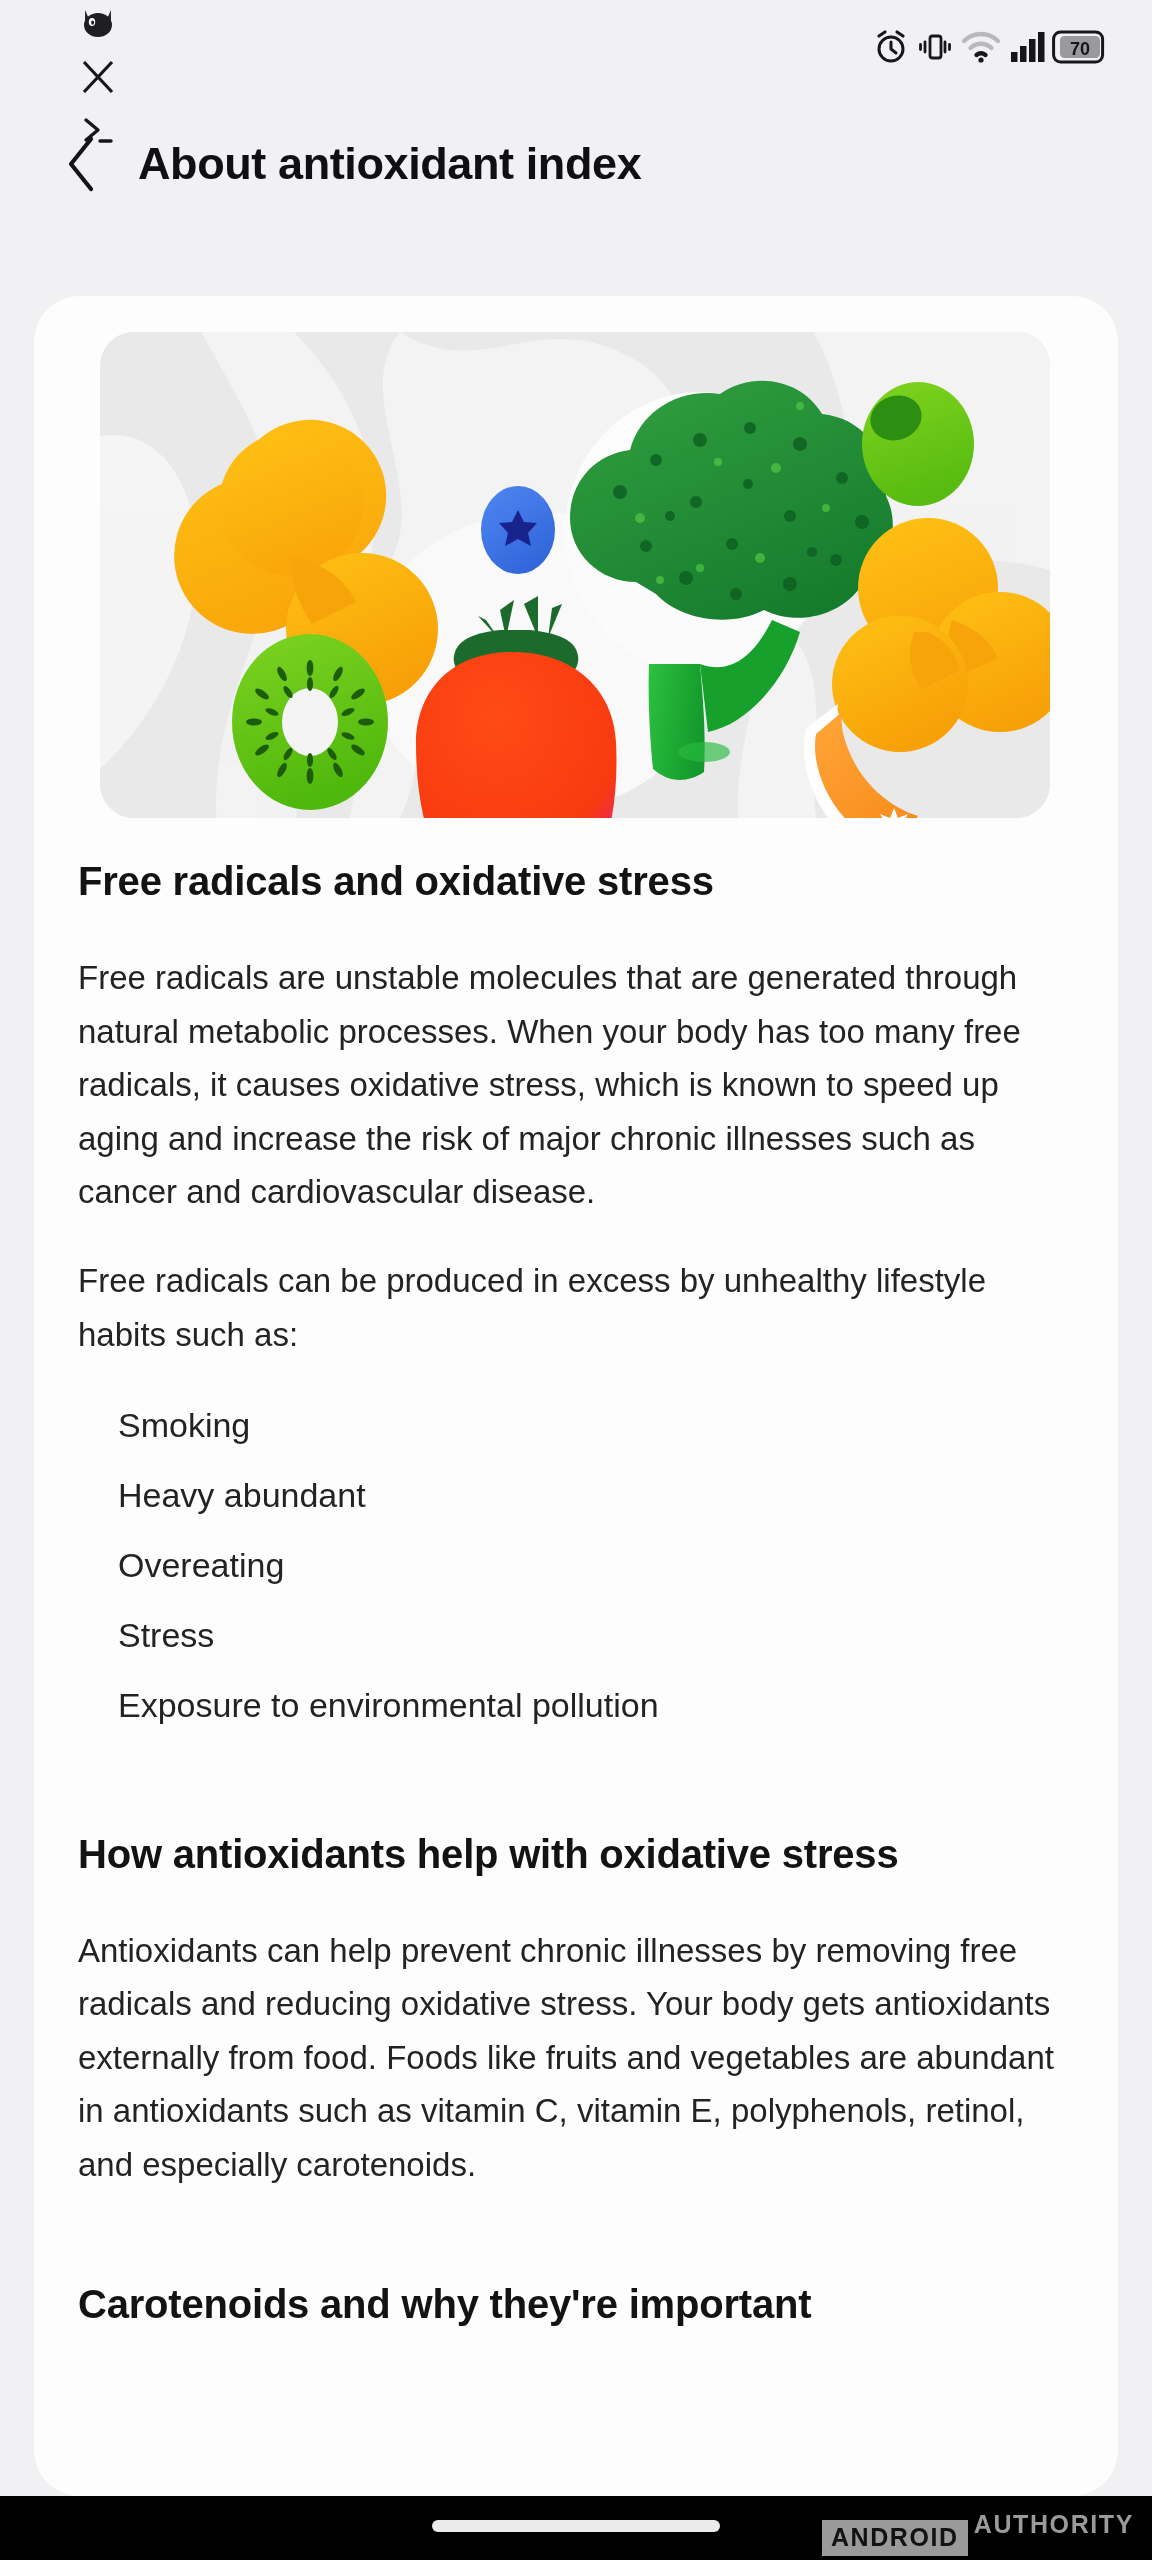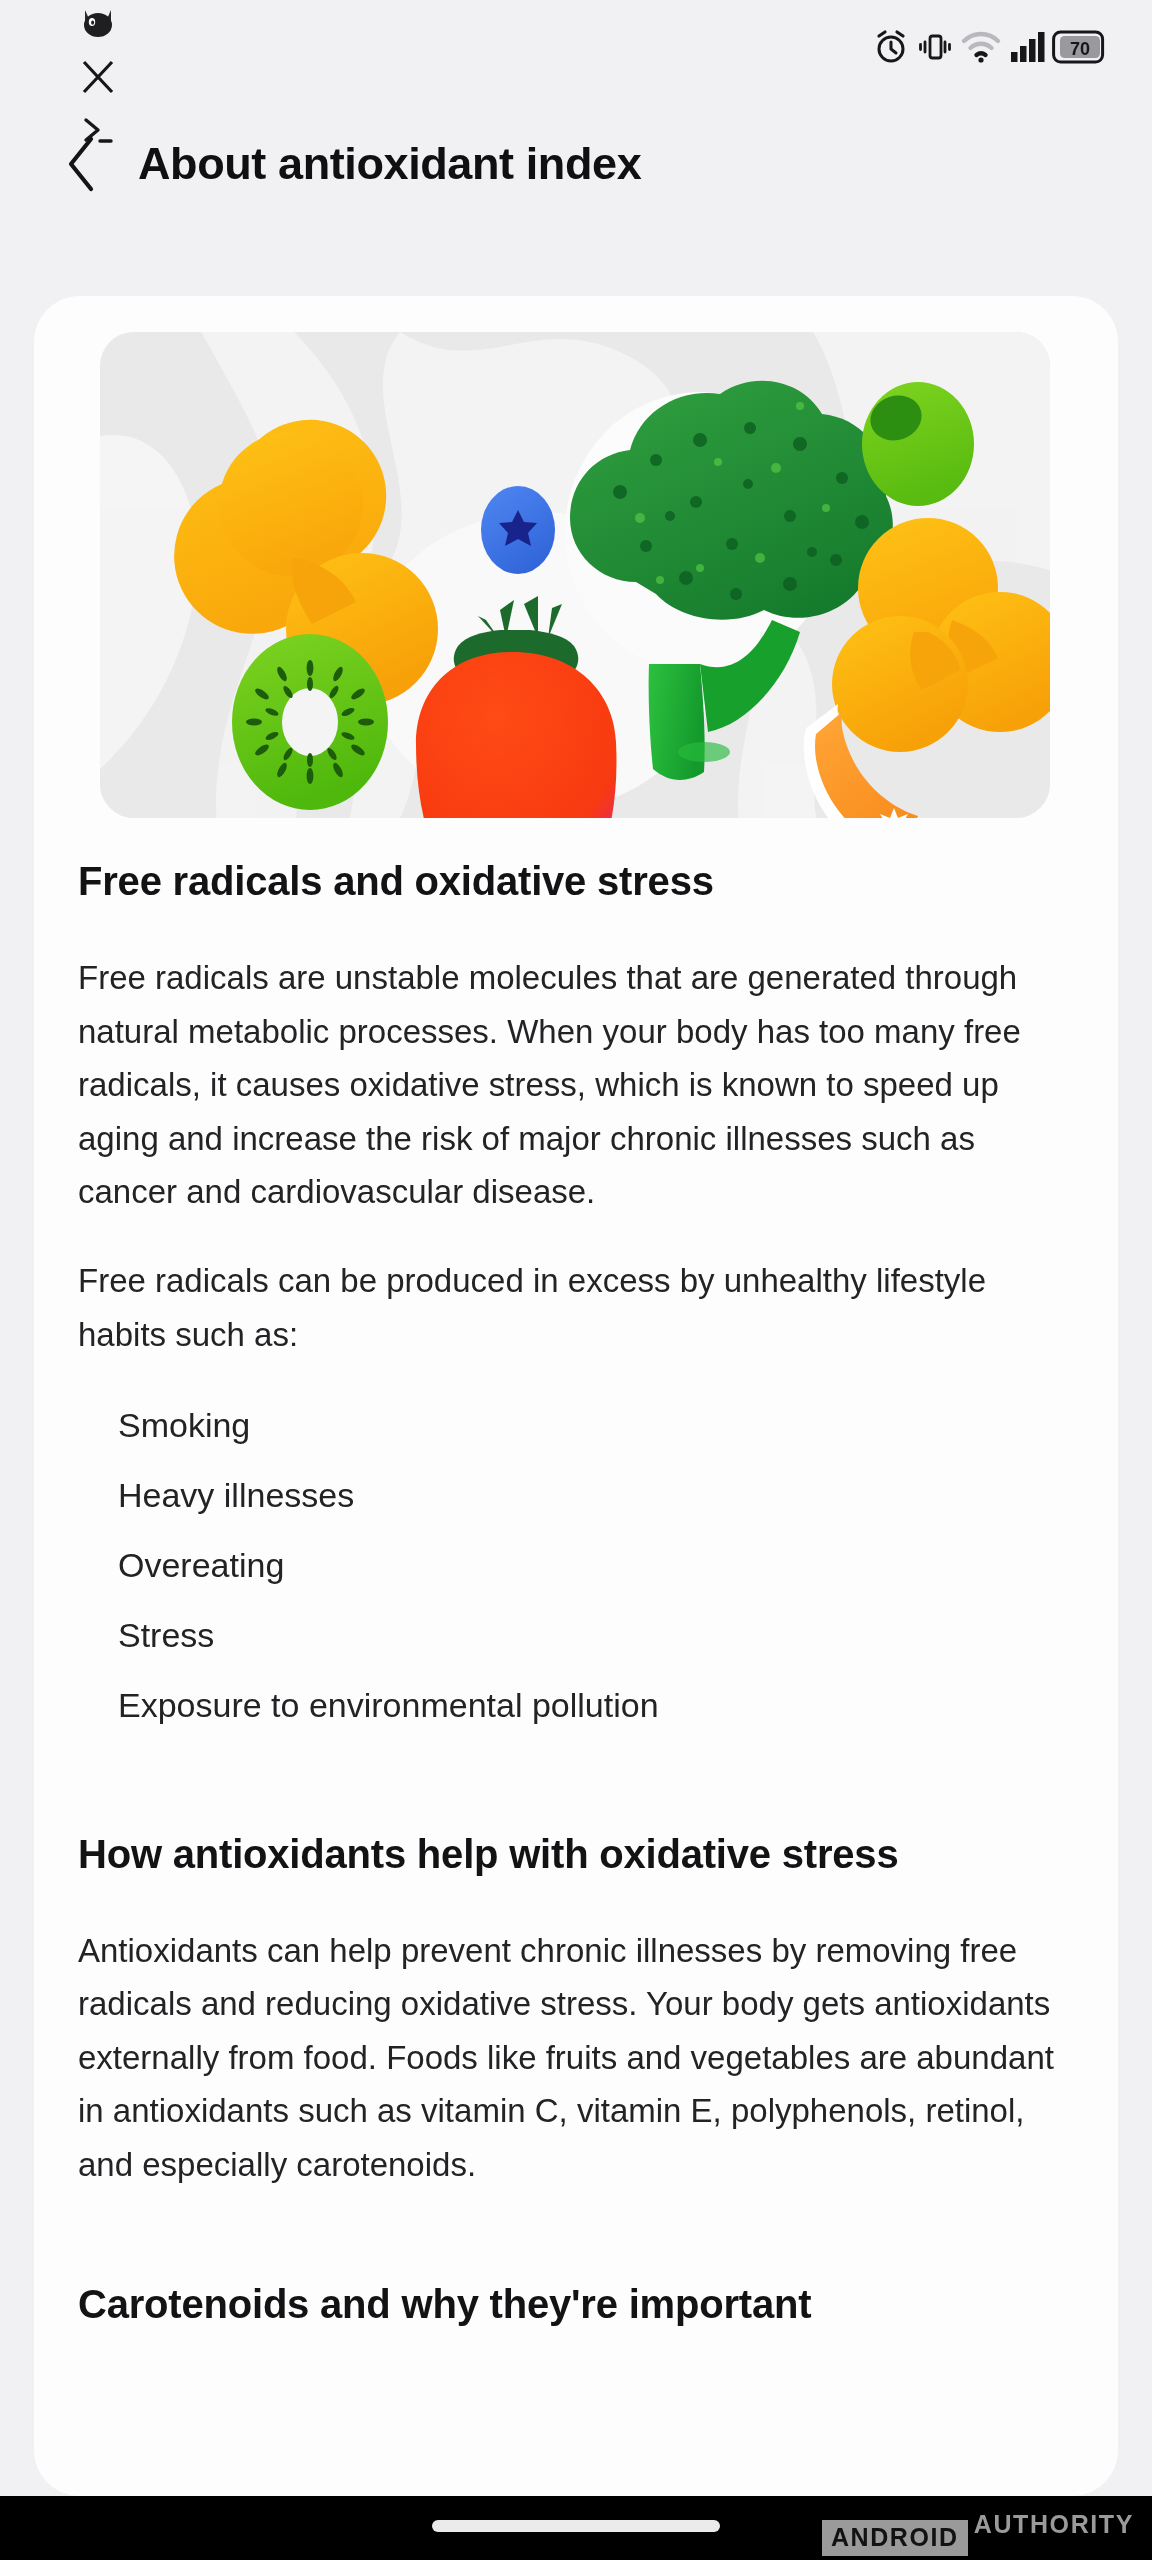--- a/index.html
+++ b/index.html
@@ -333,21 +333,21 @@
     <div class="article">
 
       <div class="h2">Free radicals and oxidative stress</div>
       <div class="sp-h-to-p"></div>
       <div class="p">Free radicals are unstable molecules that are generated through natural metabolic processes. When your body has too many free radicals, it causes oxidative stress, which is known to speed up aging and increase the risk of major chronic illnesses such as cancer and cardiovascular disease.</div>
       <div class="sp-p-to-p"></div>
       <div class="p">Free radicals can be produced in excess by unhealthy lifestyle habits such as:</div>
       <div class="sp-list"></div>
       <div class="list">
         <div class="list-item">Smoking</div>
-        <div class="list-item">Heavy illnesses</div>
+        <div class="list-item">Heavy abundant</div>
         <div class="list-item">Overeating</div>
         <div class="list-item">Stress</div>
         <div class="list-item">Exposure to environmental pollution</div>
       </div>
 
       <div class="sp-sec"></div>
       <div class="h2">How antioxidants help with oxidative stress</div>
       <div class="sp-h-to-p"></div>
       <div class="p">Antioxidants can help prevent chronic illnesses by removing free radicals and reducing oxidative stress. Your body gets antioxidants externally from food. Foods like fruits and vegetables are abundant in antioxidants such as vitamin C, vitamin E, polyphenols, retinol, and especially carotenoids.</div>
 

